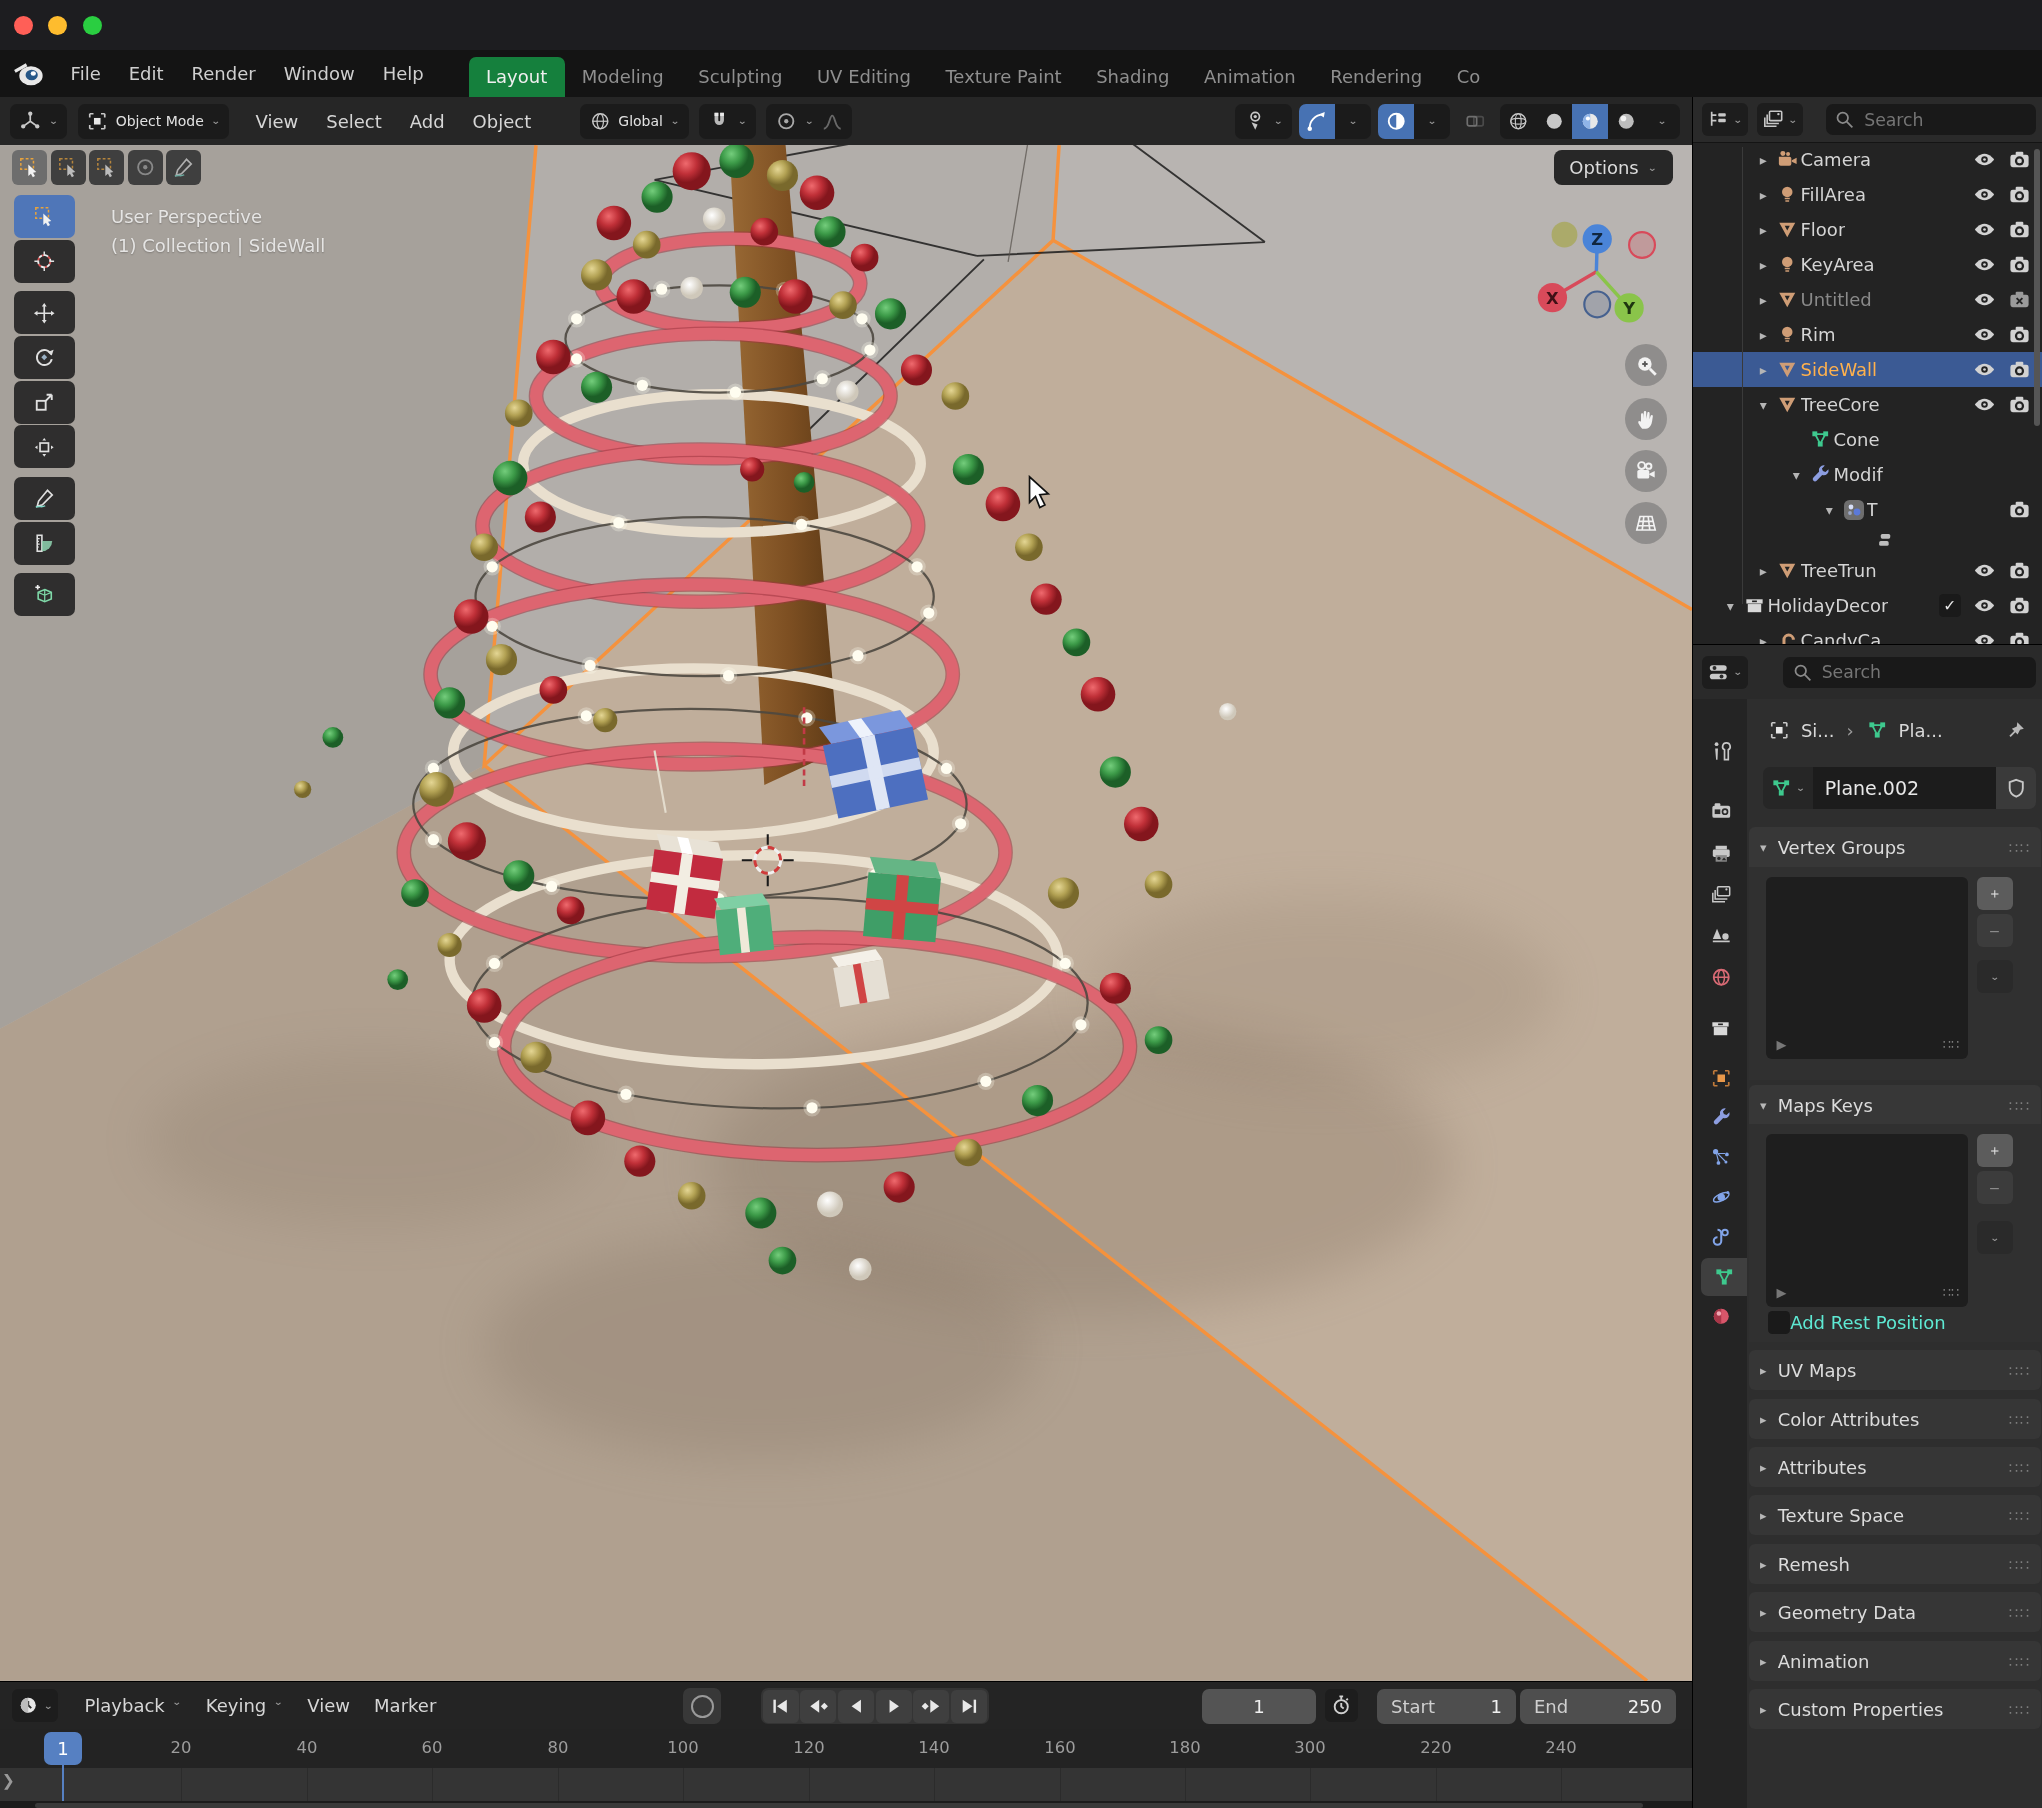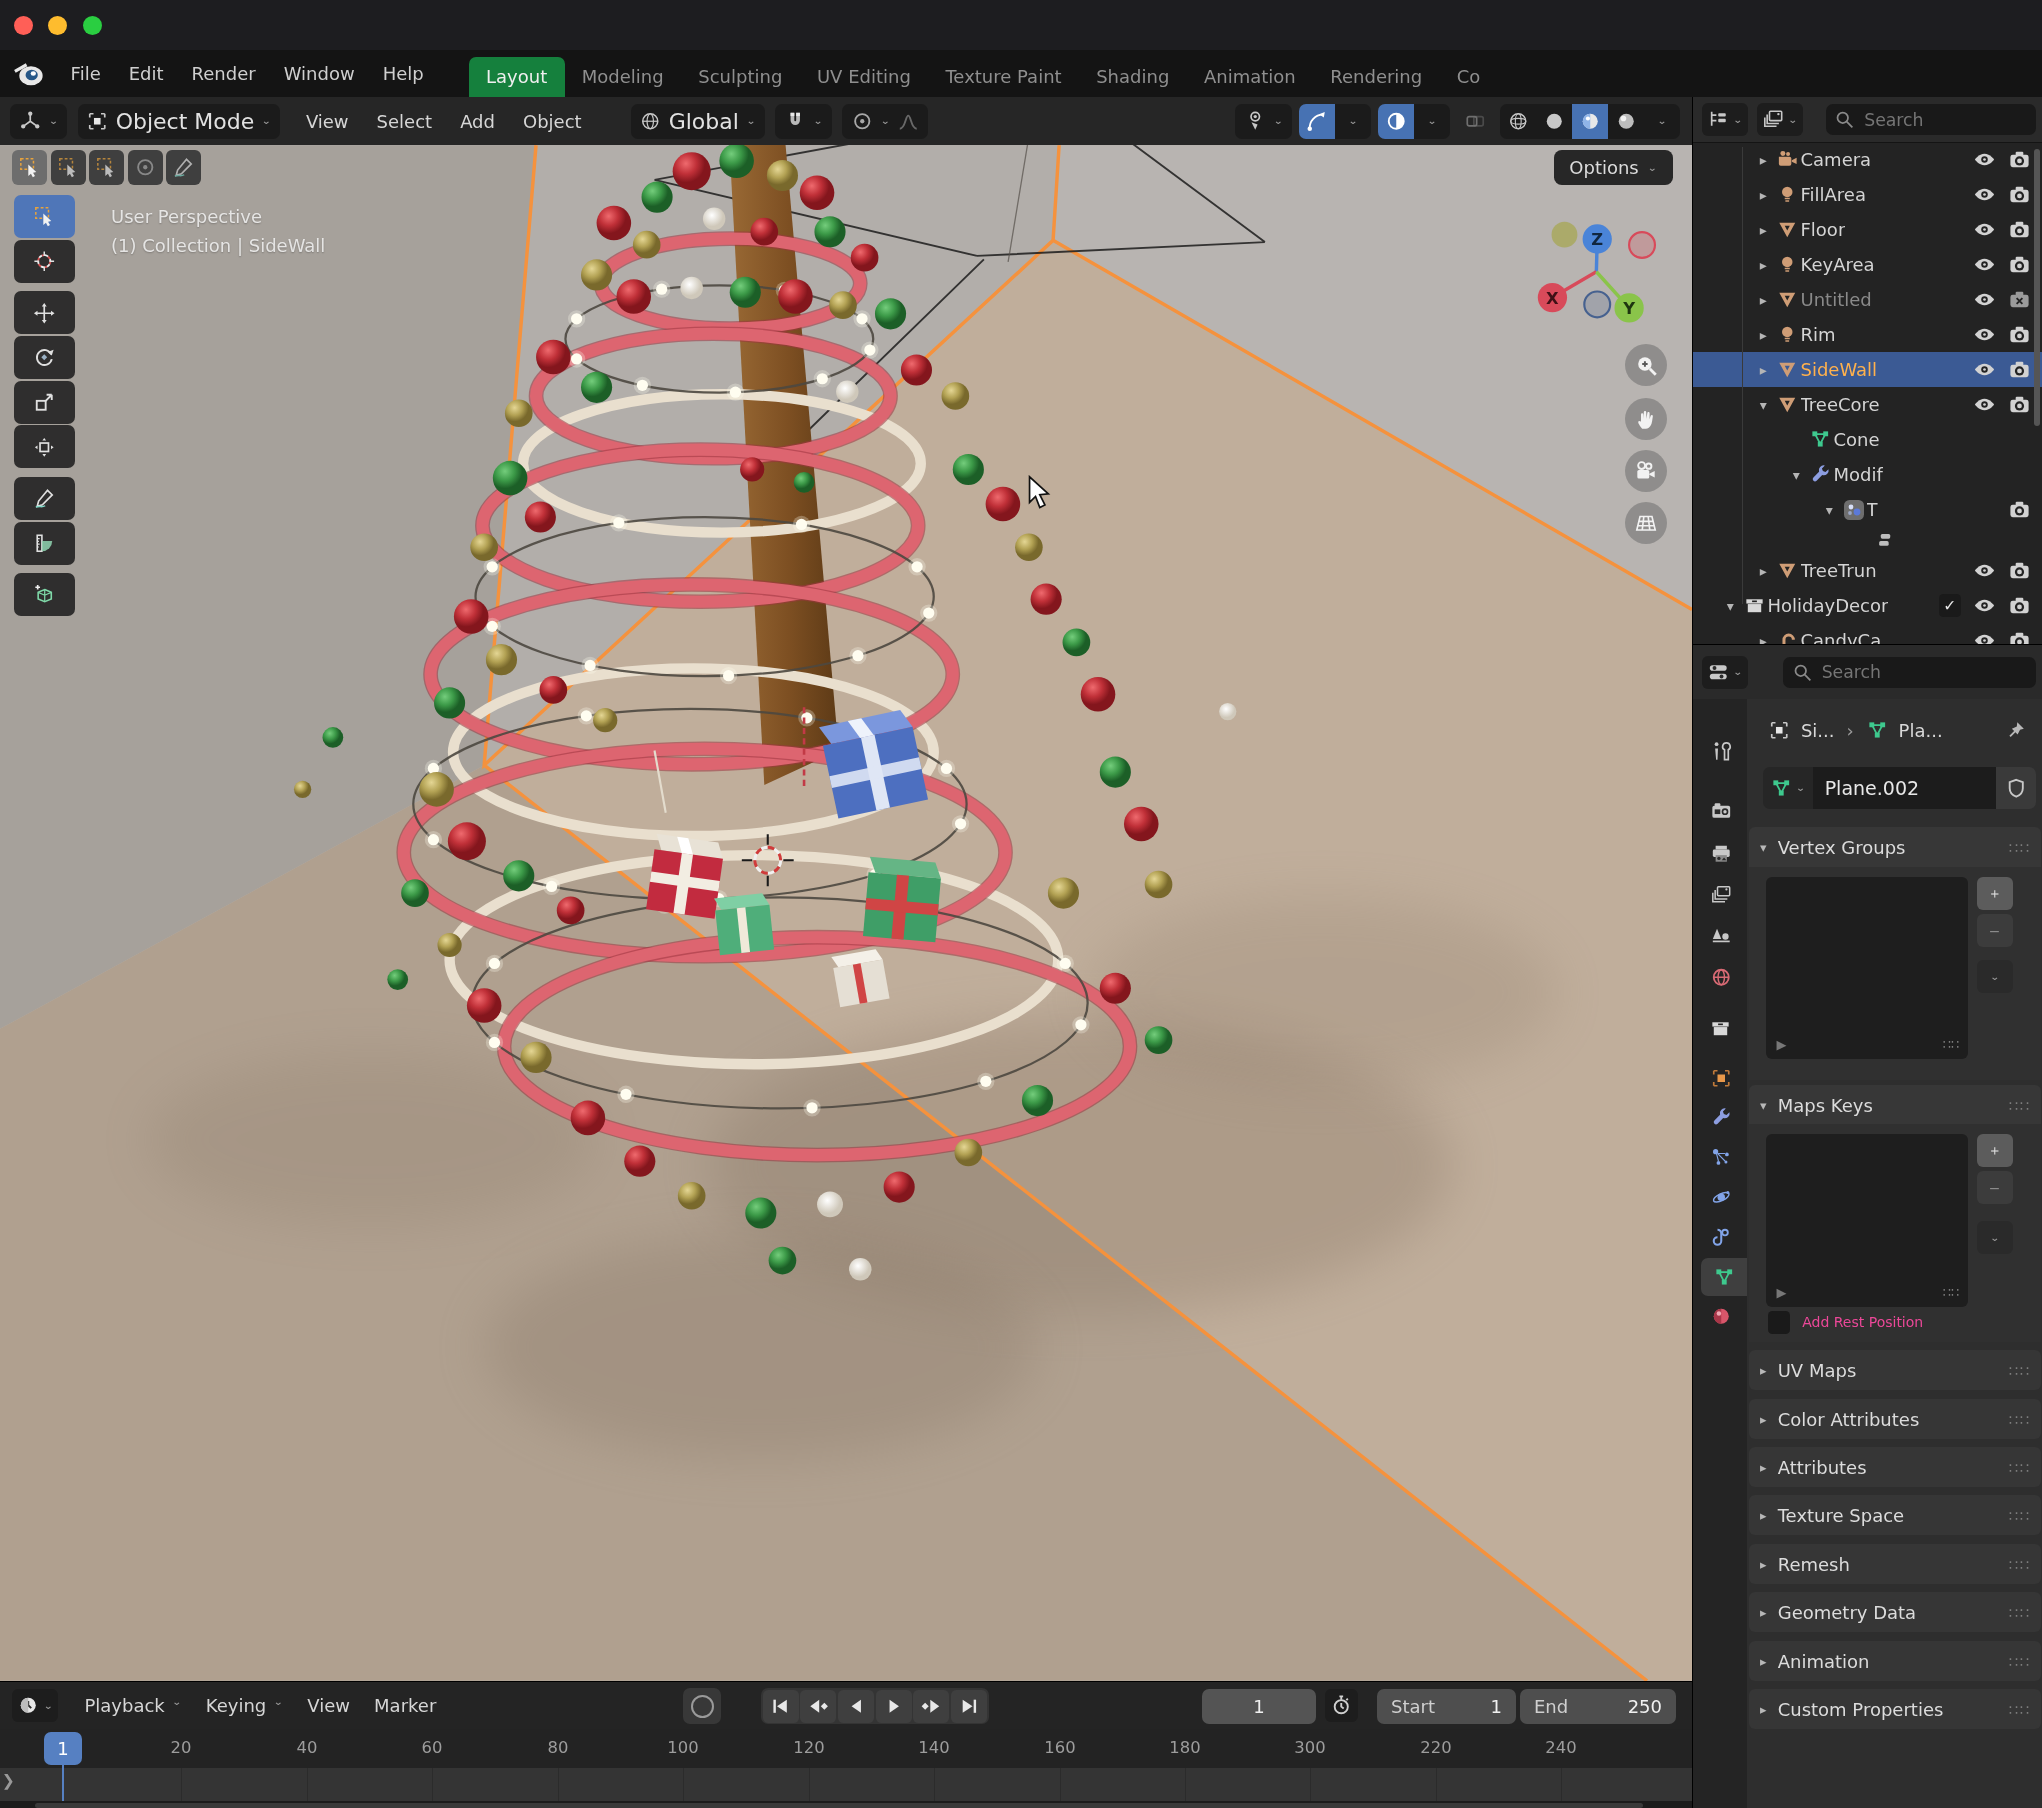--- a/index.html
+++ b/index.html
@@ -23,21 +23,21 @@
   .idblock{display:flex;align-items:center;height:35px;background:#1d1d1d;border-radius:7px;overflow:hidden;}
   .idblock .seg{display:flex;align-items:center;height:100%;padding:0 7px;}
   .idblock .seg.btn{background:#333;}
   .idblock .txt{font-size:18px;color:#e0e0e0;padding:0 8.6px;}
   .scene-id{position:absolute;left:1468px;top:57px;}
   .vl-id{position:absolute;left:1777px;top:57px;}
   .chev{font-size:12px;color:#9a9a9a;transform:scaleY(.8);}
   
   .vph{position:absolute;left:0;top:97px;width:1692px;height:48px;background:#262626;border-bottom:0.9px solid #0b0b0b;display:flex;align-items:center;}
   .vbtn{display:flex;align-items:center;gap:7px;height:35px;background:#1b1b1b;border-radius:7px;padding:0 8.6px;margin-left:10.4px;}
-  .vbtn .lbl{font-size:22px;color:#e2e2e2;}
+  .vbtn .lbl{font-size:14px;color:#e2e2e2;}
   .hmenu{font-size:18px;color:#d6d6d6;padding:0 14px;}
   .tgl{display:flex;align-items:center;height:35px;border-radius:7px;overflow:hidden;}
   .tgl .cell{width:36px;height:35px;display:flex;align-items:center;justify-content:center;background:#1b1b1b;}
   .tgl .cell.on{background:#4772b3;}
   .tgl .cell.ghost{background:transparent;}
   
   .vp{position:absolute;left:0;top:145px;width:1692px;height:1536px;overflow:hidden;background:#b4b0ad;}
   .scene{position:absolute;left:0;top:0;}
   .vp-overlay-text{position:absolute;left:111px;top:57px;color:rgba(245,245,245,.85);font-size:18px;line-height:29px;text-shadow:0 0.9px 1.7px rgba(0,0,0,.25);}
   .toolcol{position:absolute;left:14px;top:50px;width:61px;}
@@ -83,21 +83,21 @@
   .namerow .nfield{flex:1;height:42px;background:#1c1c1c;color:#e8e8e8;font-size:19px;display:flex;align-items:center;padding:0 12px;}
   .namerow .shieldbtn{width:40px;height:42px;background:#3a3a3a;border-radius:0 7px 7px 0;display:flex;align-items:center;justify-content:center;color:#c8c8c8;}
   .panel-h{position:absolute;left:1.7px;right:1.7px;height:40px;background:#373737;border-radius:6px 6px 0 0;display:flex;align-items:center;font-size:18px;color:#dcdcdc;}
   .panel-h .pchev{width:29px;text-align:center;color:#b8b8b8;font-size:13px;}
   .panel-h .grip{margin-left:auto;margin-right:10.4px;color:#7d7d7d;font-size:14.7px;letter-spacing:1.7px;}
   .panel-h.closed{background:#363636;border-radius:6px;}
   .panel-b{position:absolute;left:1.7px;right:1.7px;background:#303030;}
   .listbox{position:absolute;left:17.3px;top:10.4px;width:202px;background:#1e1e1e;border-radius:6px;}
   .listbox .foot{position:absolute;left:10.4px;bottom:7px;right:8.6px;display:flex;justify-content:space-between;color:#777;font-size:13px;}
   .sidebtn{position:absolute;left:228px;width:36px;height:33px;border-radius:6px;display:flex;align-items:center;justify-content:center;color:#e5e5e5;}
-  .chk-row{position:absolute;display:flex;align-items:center;gap:12px;font-size:14px;color:#ec4899;}
+  .chk-row{position:absolute;display:flex;align-items:center;font-size:18px;color:#5eead4;}
   
   .timeline{position:absolute;left:0;top:1681px;width:1692px;height:128px;background:#242424;border-top:1.7px solid #000;}
   .tl-head{position:absolute;left:0;top:0;width:100%;height:47px;display:flex;align-items:center;}
   .tl-menu{font-size:18px;color:#d6d6d6;padding:0 12px;display:flex;align-items:flex-start;gap:7px;}
   .transport{position:absolute;left:761px;top:6px;display:flex;gap:1.7px;background:#343434;border-radius:7px;padding:1.7px;}
   .tbtn{width:36px;height:33px;border-radius:5.2px;background:#3f3f3f;display:flex;align-items:center;justify-content:center;color:#e8e8e8;}
   .recbtn{position:absolute;left:683px;top:6px;width:38px;height:36px;border-radius:7px;background:#383838;display:flex;align-items:center;justify-content:center;}
   .field{position:absolute;top:7px;height:35px;background:#4e4e4e;border-radius:7px;display:flex;align-items:center;justify-content:space-between;font-size:18px;color:#f0f0f0;padding:0 14px;}
   .ruler{position:absolute;left:0;top:47px;width:100%;height:40px;background:#232323;}
   .tick{position:absolute;top:8.6px;transform:translateX(-50%);font-size:16.4px;color:#9d9d9d;}

